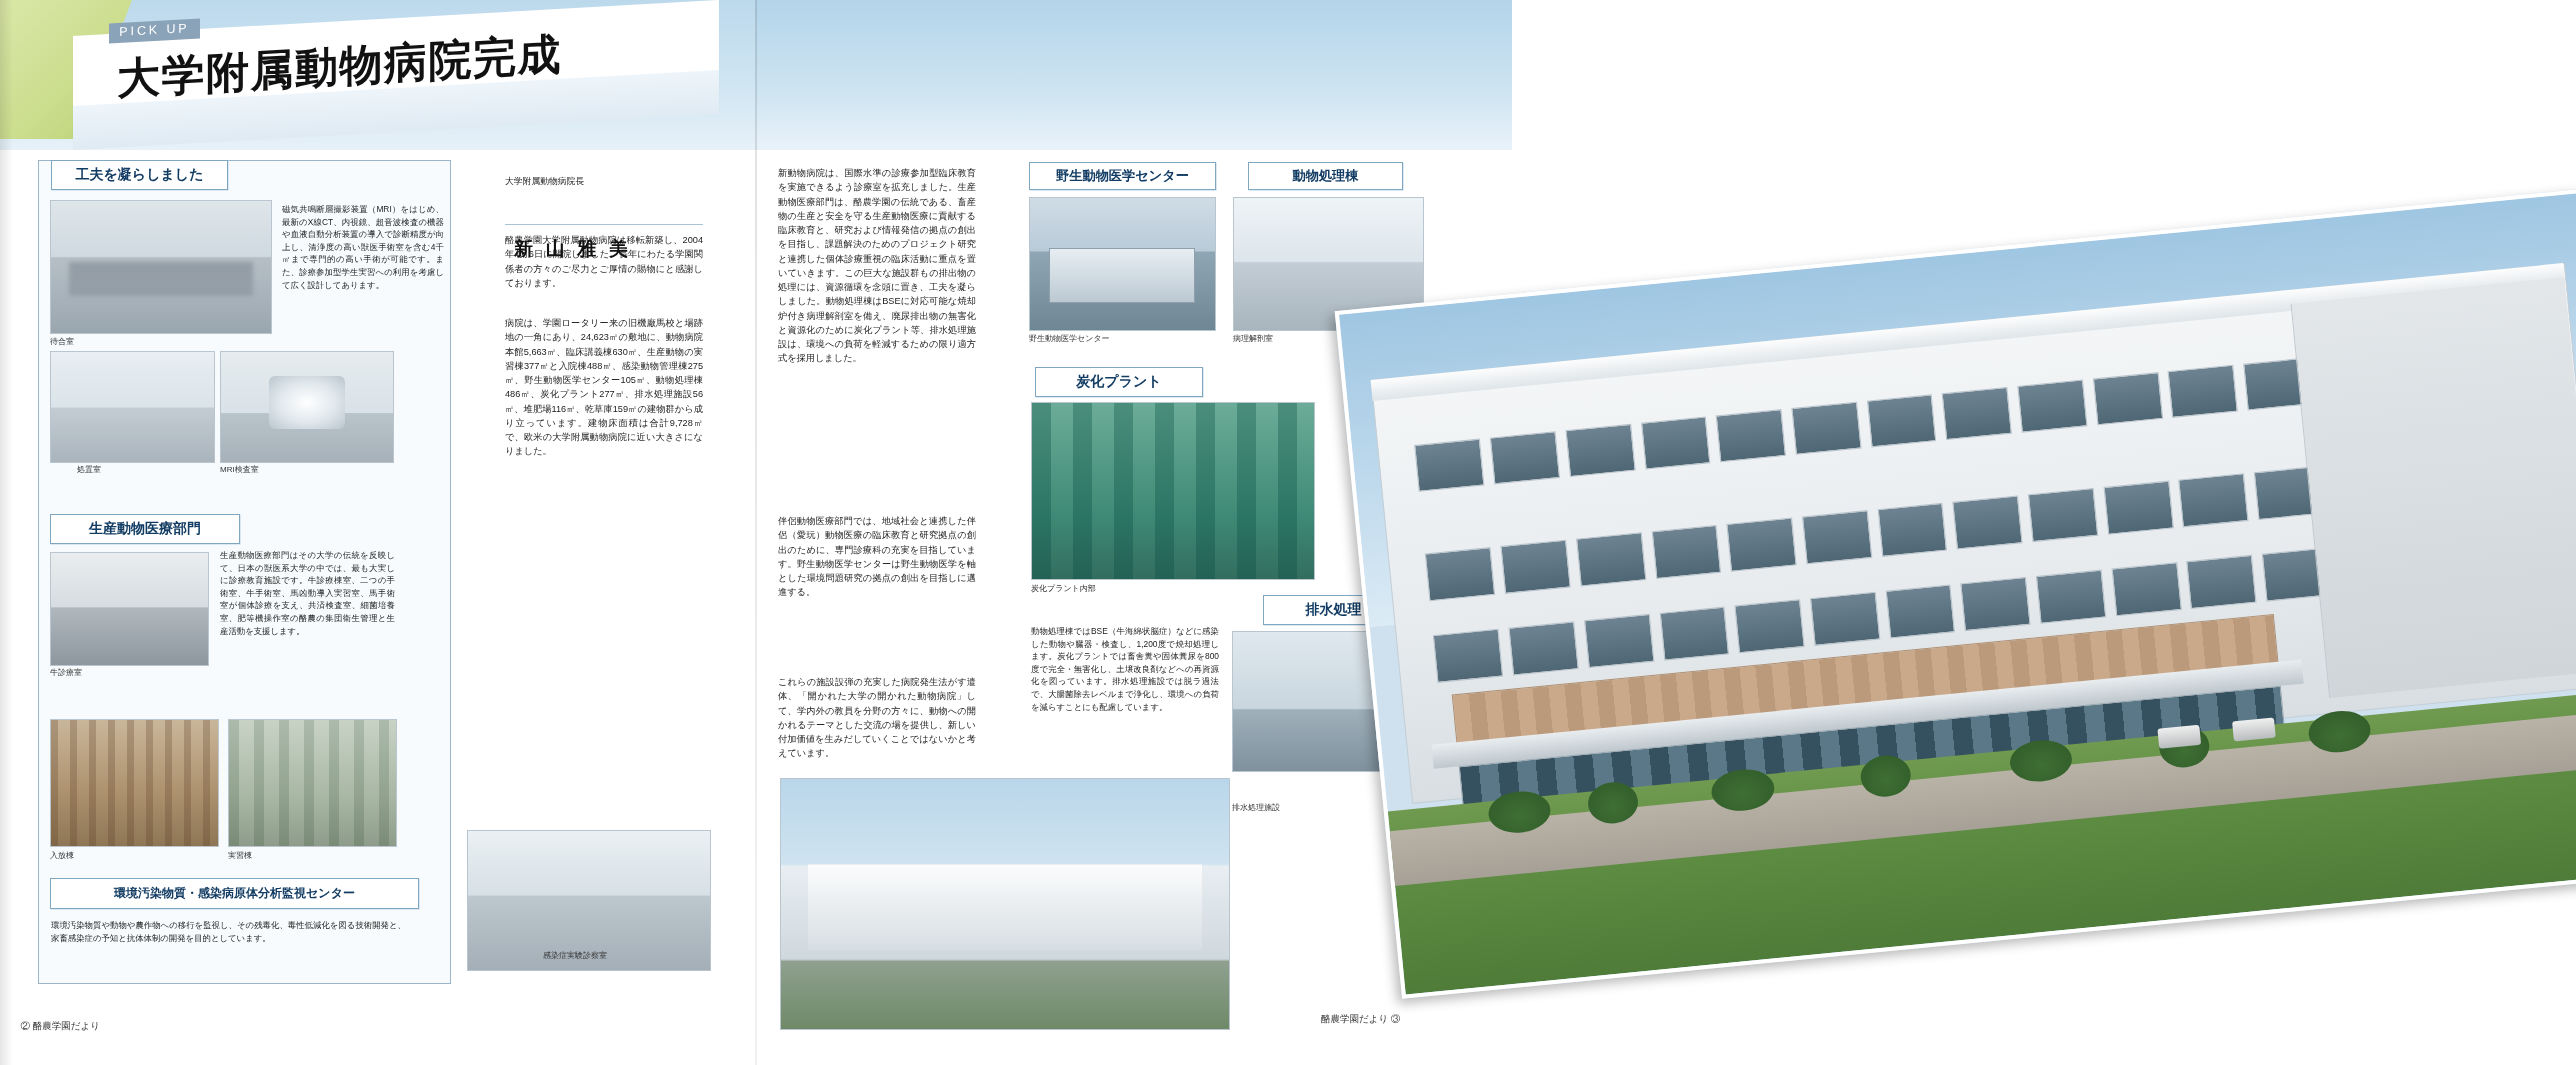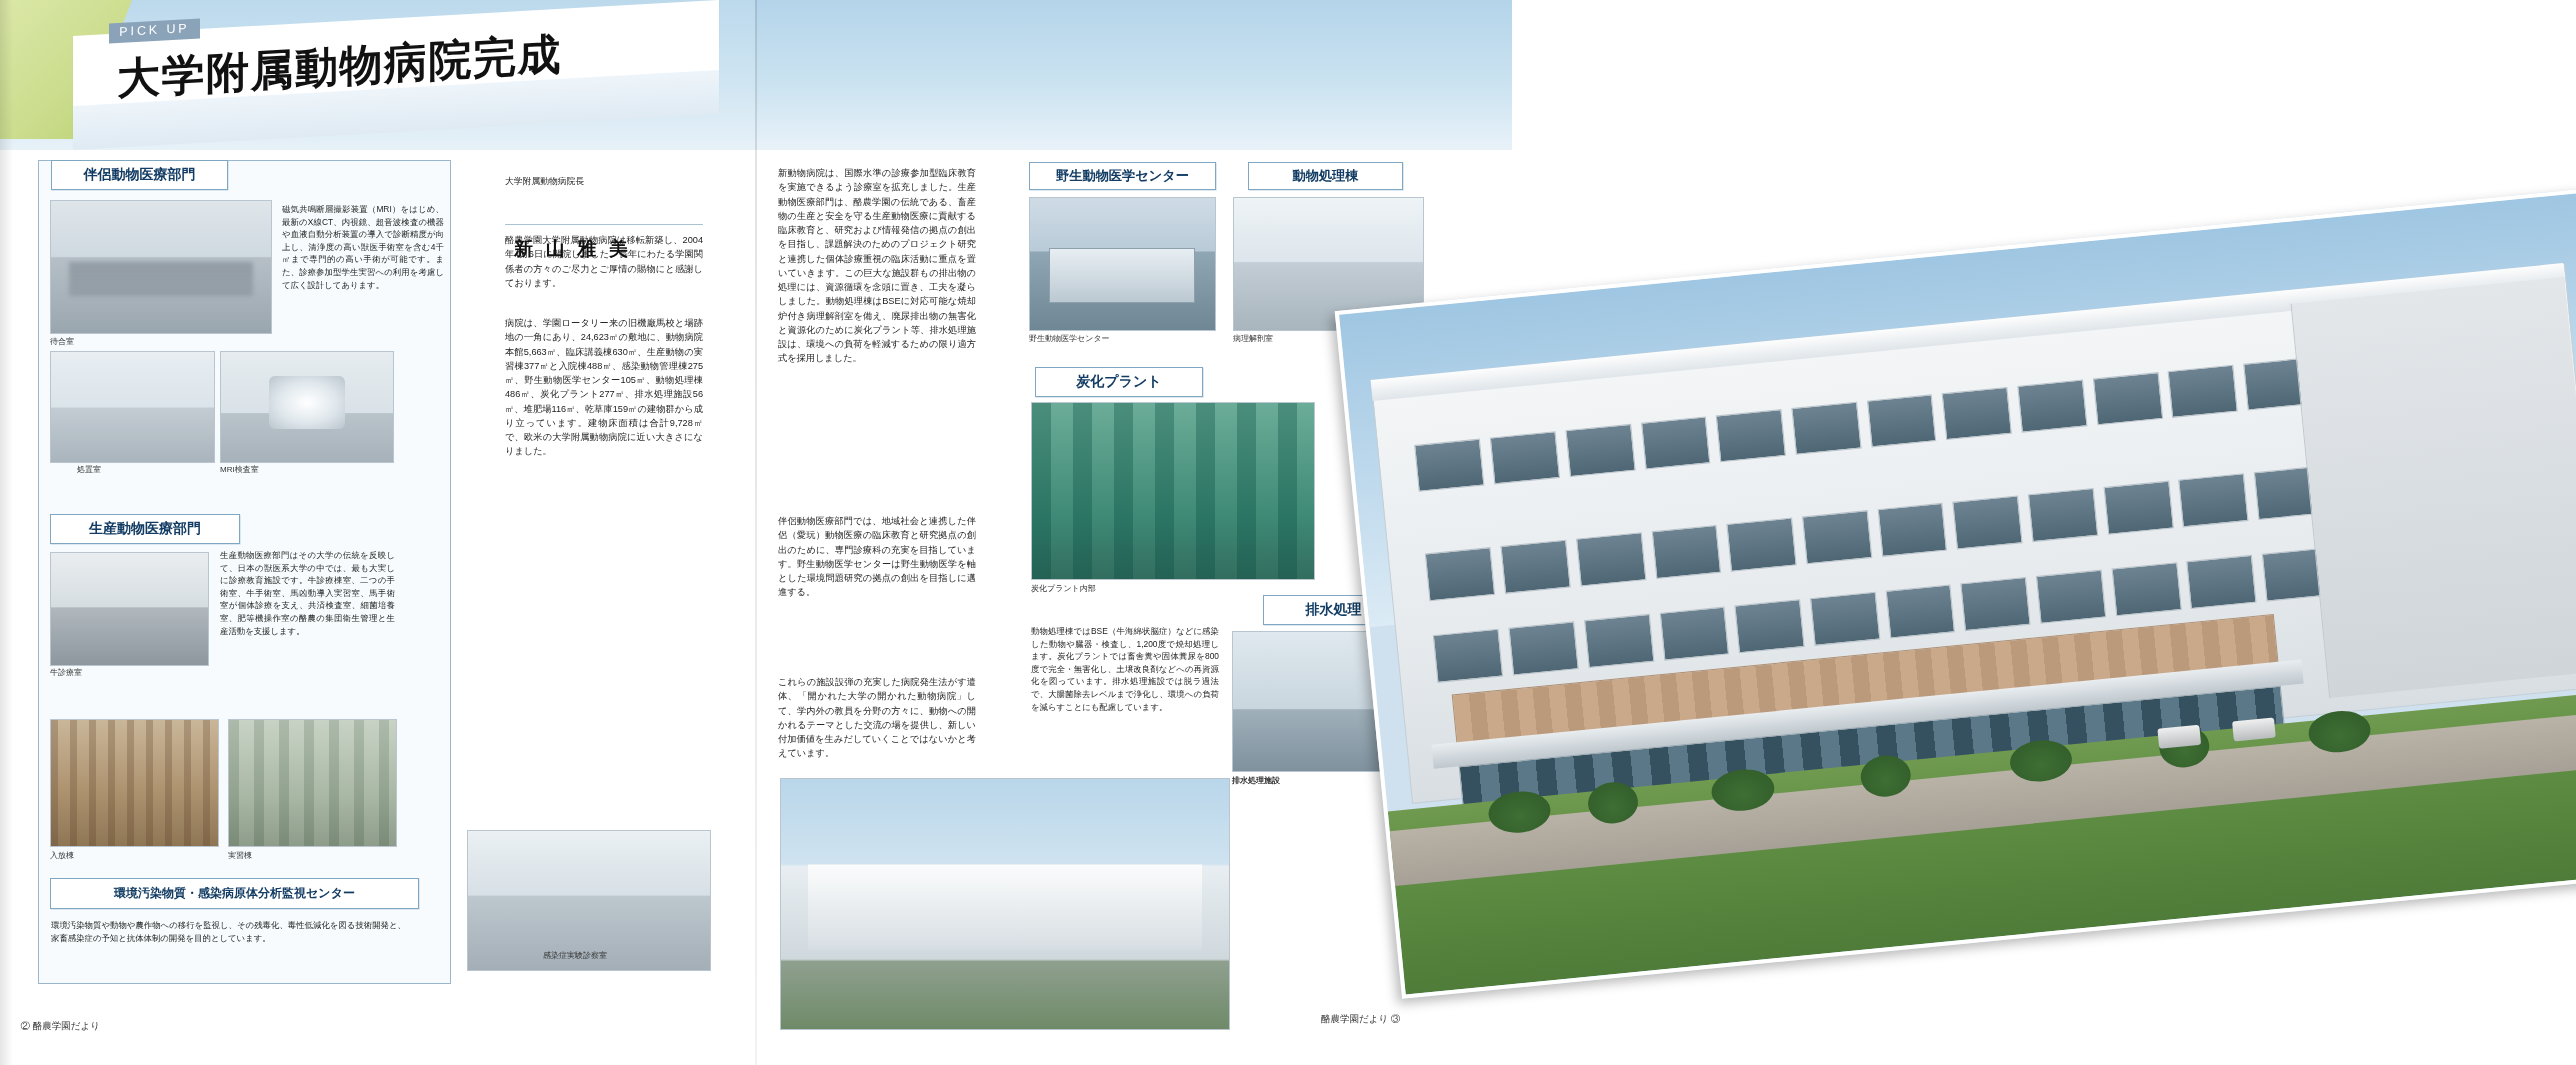--- a/index.html
+++ b/index.html
@@ -356,21 +356,21 @@
     <div class="header-band"></div>
     <div class="header-band-right"></div>
     <div class="corner-green"></div>
     <div class="title-slab"></div>
     <div class="title-slab-shade"></div>
     <div class="pickup-tab">PICK UP</div>
     <div class="main-title">大学附属動物病院完成</div>
 
     <div class="panel" style="left:38px; top:160px; width:411px; height:822px;"></div>
 
-    <div class="sect-head" style="left:51px; top:160px; width:175px; height:28px; font-size:14px;">伴侶動物医療部門</div>
+    <div class="sect-head" style="left:51px; top:160px; width:175px; height:28px; font-size:14px;">工夫を凝らしました</div>
 
     <div class="photo" style="left:50px; top:200px; width:220px; height:132px;">
       <div class="ph-waiting"></div>
     </div>
     <div class="cap" style="left:50px; top:336px;">待合室</div>
     <div class="small-text" style="left:282px; top:203px; width:162px;">磁気共鳴断層撮影装置（MRI）をはじめ、最新のX線CT、内視鏡、超音波検査の機器や血液自動分析装置の導入で診断精度が向上し、清浄度の高い獣医手術室を含む4千㎡まで専門的の高い手術が可能です。また、診療参加型学生実習への利用を考慮して広く設計してあります。</div>
 
     <div class="photo" style="left:50px; top:351px; width:163px; height:110px;">
       <div class="ph-treat"></div>
     </div>
@@ -442,21 +442,21 @@
     <div class="photo" style="left:1031px; top:402px; width:282px; height:176px;">
       <div class="ph-carbon"></div>
     </div>
     <div class="cap" style="left:1031px; top:583px;">炭化プラント内部</div>
 
     <div class="sect-head" style="left:1263px; top:595px; width:139px; height:28px; font-size:14px;">排水処理</div>
 
     <div class="photo" style="left:1232px; top:631px; width:194px; height:139px;">
       <div class="ph-drain"></div>
     </div>
-    <div class="cap" style="left:1232px; top:775px;font-weight:bold;">排水処理施設</div>
+    <div class="cap" style="left:1232px; top:802px;">排水処理施設</div>
 
     <div class="small-text" style="left:1031px; top:625px; width:188px;">動物処理棟ではBSE（牛海綿状脳症）などに感染した動物や臓器・検査し、1,200度で焼却処理します。炭化プラントでは畜舎糞や固体糞尿を800度で完全・無害化し、土壌改良剤などへの再資源化を図っています。排水処理施設では脱ラ過法で、大腸菌除去レベルまで浄化し、環境への負荷を減らすことにも配慮しています。</div>
 
     <div class="footer-left">② 酪農学園だより</div>
     <div class="footer-right">酪農学園だより ③</div>
 
     <div class="left-edge-shadow"></div>
     <div class="gutter-line"></div>
   </div>
 

